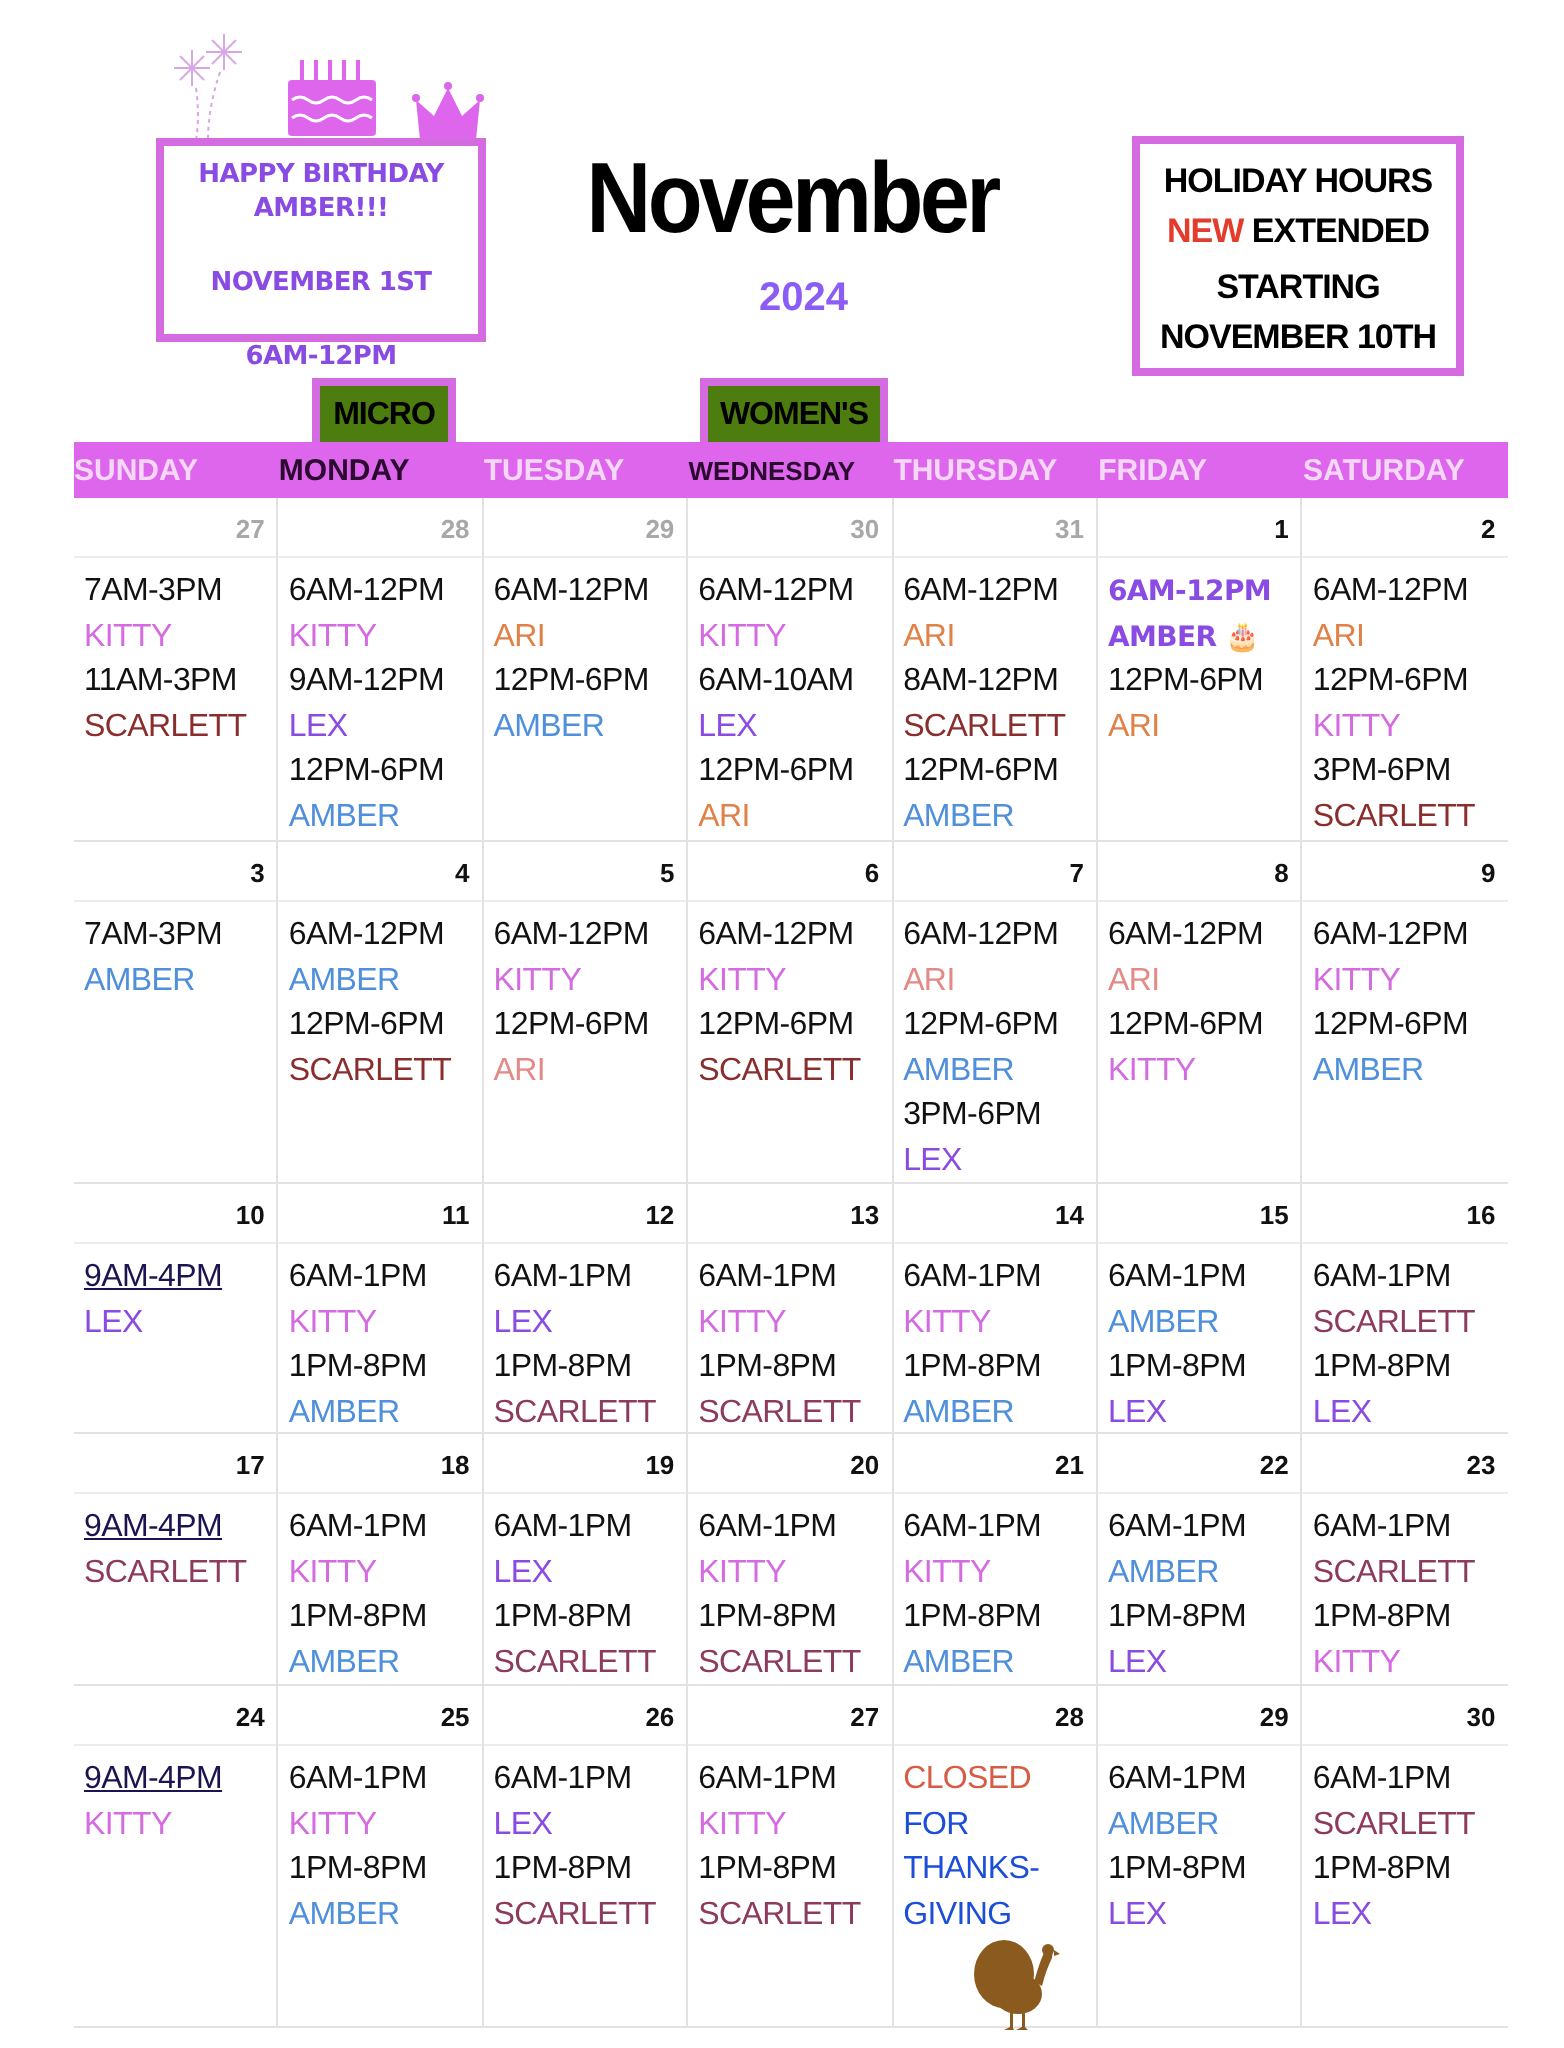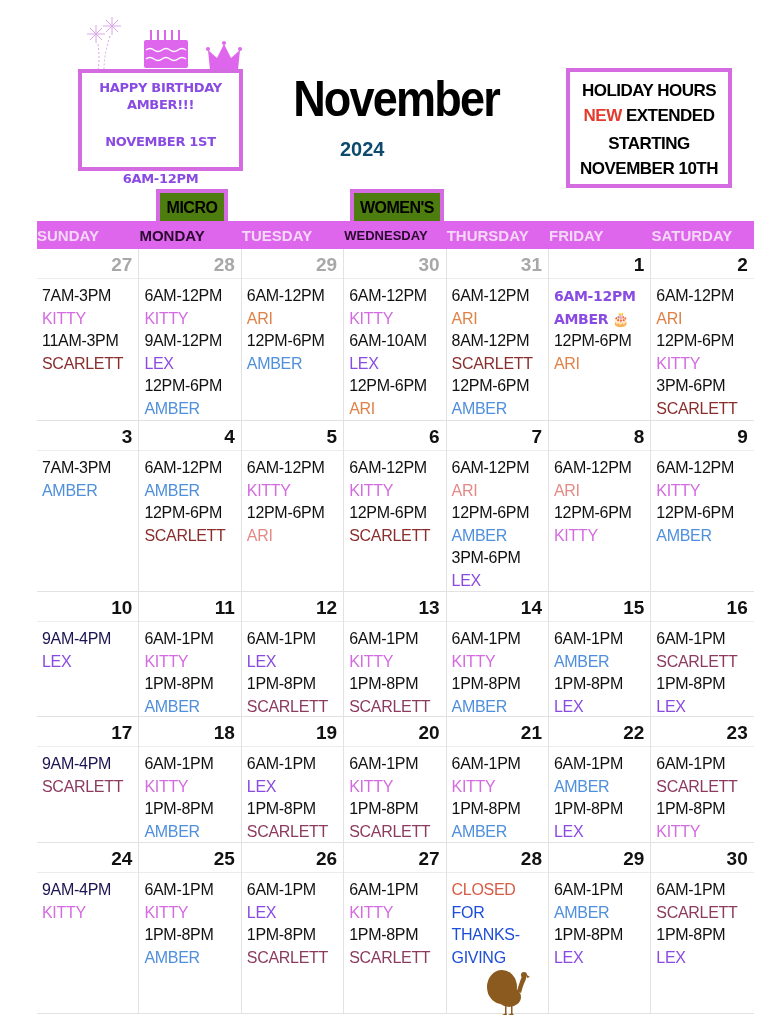--- a/index.html
+++ b/index.html
@@ -2,47 +2,47 @@
 <html><head>
 <meta charset="utf-8">
 <style>
   * { box-sizing: border-box; margin: 0; padding: 0; }
   body { width: 782px; height: 1024px; background: #fff; position: relative; overflow: hidden; font-family: "Liberation Sans", sans-serif; }
   .bday-art { position: absolute; left: 74px; top: 14px; width: 175px; height: 56px; }
   .bday-box { position: absolute; left: 78px; top: 69px; width: 165px; height: 102px; border: 4px solid #d46be0; text-align: center; color: #8a4be3; font-family: "DejaVu Sans", sans-serif; font-weight: bold; font-size: 13px; line-height: 17px; padding-top: 6px; letter-spacing: -0.3px; }
   .bday-box .l { display: block; }
   .bday-box .gap { margin-top: 20px; }
   .title { position: absolute; left: 270px; top: 70px; width: 252px; text-align: center; font-family: "Liberation Sans", sans-serif; font-weight: bold; font-size: 50px; letter-spacing: -2px; transform: scaleX(0.9); color: #000; }
-  .year { position: absolute; left: 340px; top: 138px; width: 100px; text-align: left; color: #0c4a6e; font-weight: bold; font-size: 20px; }
+  .year { position: absolute; left: 324px; top: 138px; width: 100px; text-align: right; color: #8b5cf6; font-weight: bold; font-size: 20px; }
   .notice { position: absolute; left: 566px; top: 68px; width: 166px; height: 120px; border: 4px solid #d46be0; text-align: center; font-weight: bold; font-size: 17px; line-height: 25px; padding-top: 6px; letter-spacing: -0.5px; }
   .notice .new { color: #e33b2c; }
   .tag { position: absolute; top: 189px; height: 36px; border: 4px solid #d46be0; border-bottom: none; background: #4d7c0f; text-align: center; font-weight: bold; font-size: 16px; line-height: 30px; color: #000; letter-spacing: -0.5px; }
   .tag.micro { left: 156px; width: 72px; }
   .tag.womens { left: 350px; width: 94px; }
   .dayhdr { position: absolute; left: 37px; top: 221px; width: 717px; height: 28px; background: #de66ec; display: flex; }
   .dayhdr div { flex: 1; text-align: left; font-weight: bold; font-size: 15px; line-height: 30px; color: #f5d8f8; }
   .dayhdr div.dark { color: #2a0a2f; }
   .dayhdr div.small { font-size: 13px; }
   .grid { position: absolute; left: 37px; top: 249px; width: 717px; }
   .week { display: flex; border-bottom: 1px solid #e2e2e2; }
   .cell { width: 102.4px; border-right: 1px solid #e2e2e2; padding: 0 4px 0 5px; position: relative; }
   .cell:last-child { border-right: none; }
   .cell:first-child { border-left: none; }
-  .daynum { text-align: right; font-weight: bold; font-size: 19px; height: 30px; line-height: 32px; border-bottom: 1px solid #ececec; margin: 0 -4px 6px -5px; padding-right: 6px; color: #111; }
+  .daynum { text-align: right; font-weight: bold; font-size: 13px; height: 30px; line-height: 32px; border-bottom: 1px solid #ececec; margin: 0 -4px 6px -5px; padding-right: 6px; color: #111; }
   .daynum.muted { color: #a8a8a8; }
   .line { font-size: 16px; line-height: 22.6px; white-space: nowrap; letter-spacing: -0.3px; }
   .time { color: #111; }
   .kitty { color: #d46be0; }
   .lex { color: #8a4be3; }
   .amber { color: #4f8fdc; }
   .ari { color: #e08247; }
   .ari2 { color: #e48a86; }
   .scarlett { color: #8a2d2d; }
   .scarlett2 { color: #8c3a5e; }
-  .navy { color: #1b1450; }
+  .navy { color: #1b1450; text-decoration: underline; }
   .bdayshift { color: #8a4be3; font-family: "DejaVu Sans", sans-serif; font-weight: bold; font-size: 14px; }
   .closed { color: #d85b45; }
   .thanks { color: #1d4ed8; }
   .turkey { position: absolute; left: 38px; top: 124px; width: 46px; height: 50px; }
   .w1 { height: 172px; } .w2 { height: 171px; } .w3 { height: 125px; } .w4 { height: 126px; } .w5 { height: 171px; }
 </style>
 </head>
 <body>
 
 <svg class="bday-art" viewBox="0 0 175 56">

